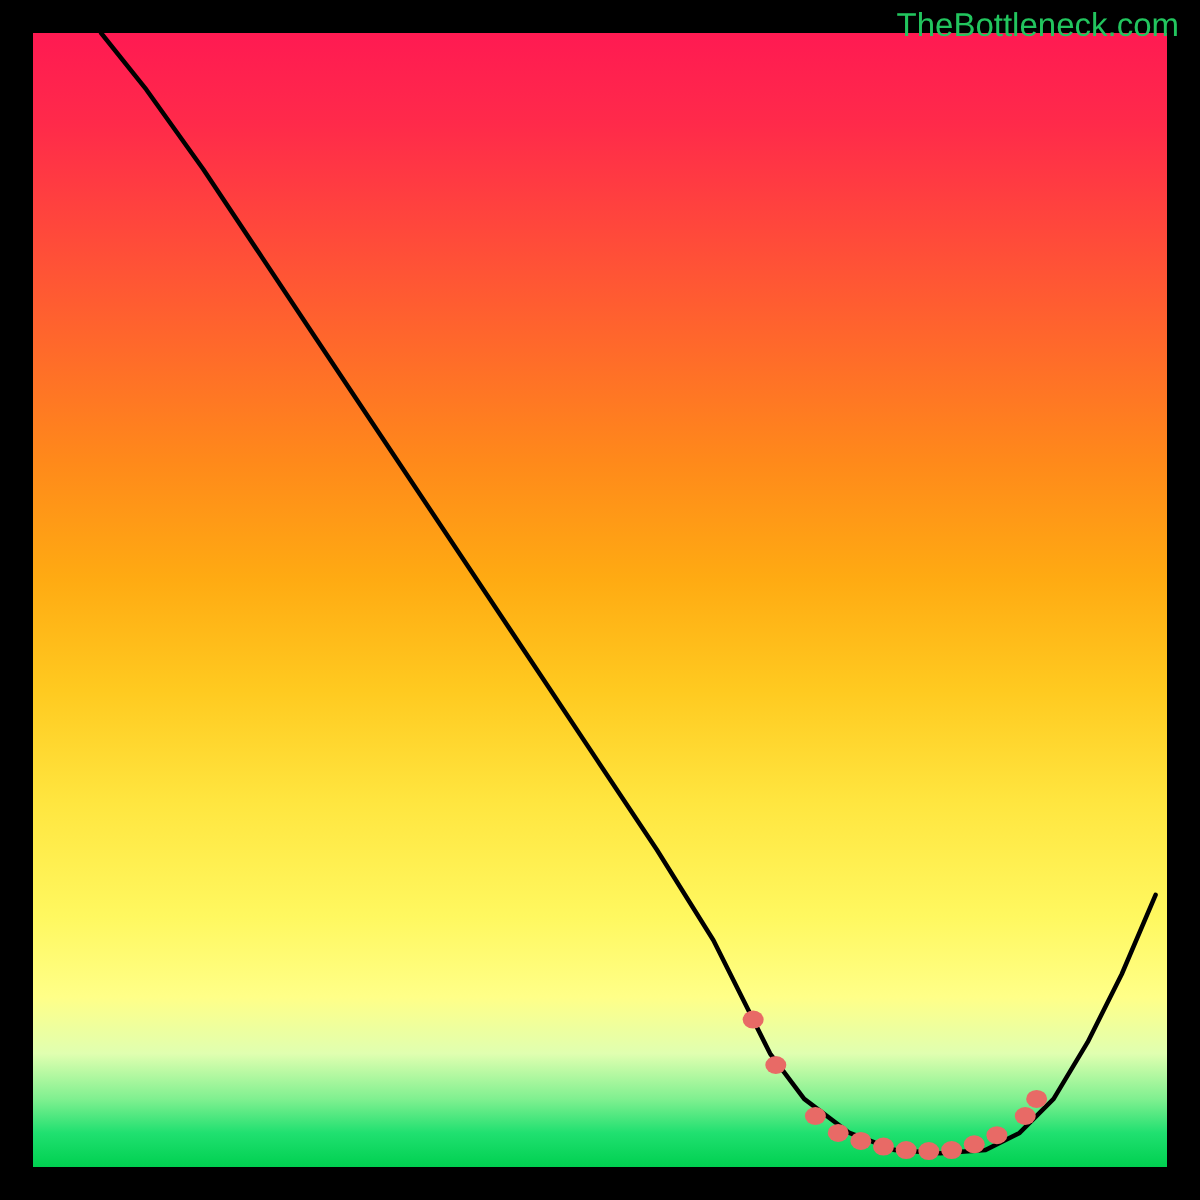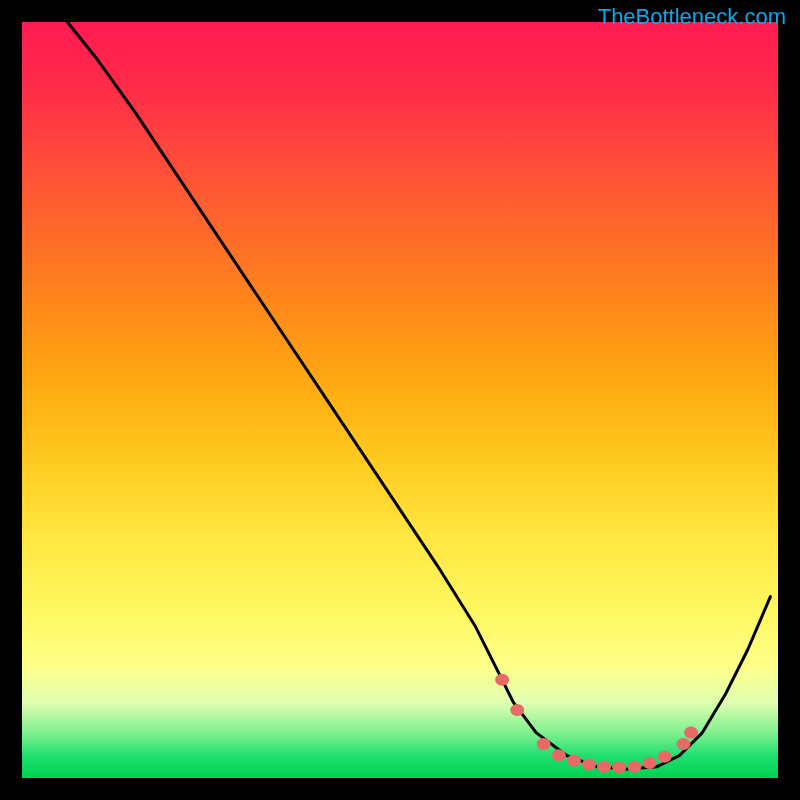--- a/index.html
+++ b/index.html
@@ -8,21 +8,21 @@
     height: 800px;
     background: #000;
     position: relative;
     font-family: Arial, sans-serif;
     overflow: hidden;
   }
   .watermark {
     position: absolute;
     top: 4px;
     right: 14px;
-    color: #0ea5e9;
+    color: #22c55e;
     font-size: 22px;
     font-weight: 500;
     z-index: 10;
   }
   .plot-area {
     position: absolute;
     left: 22px;
     top: 22px;
     width: 756px;
     height: 756px;

